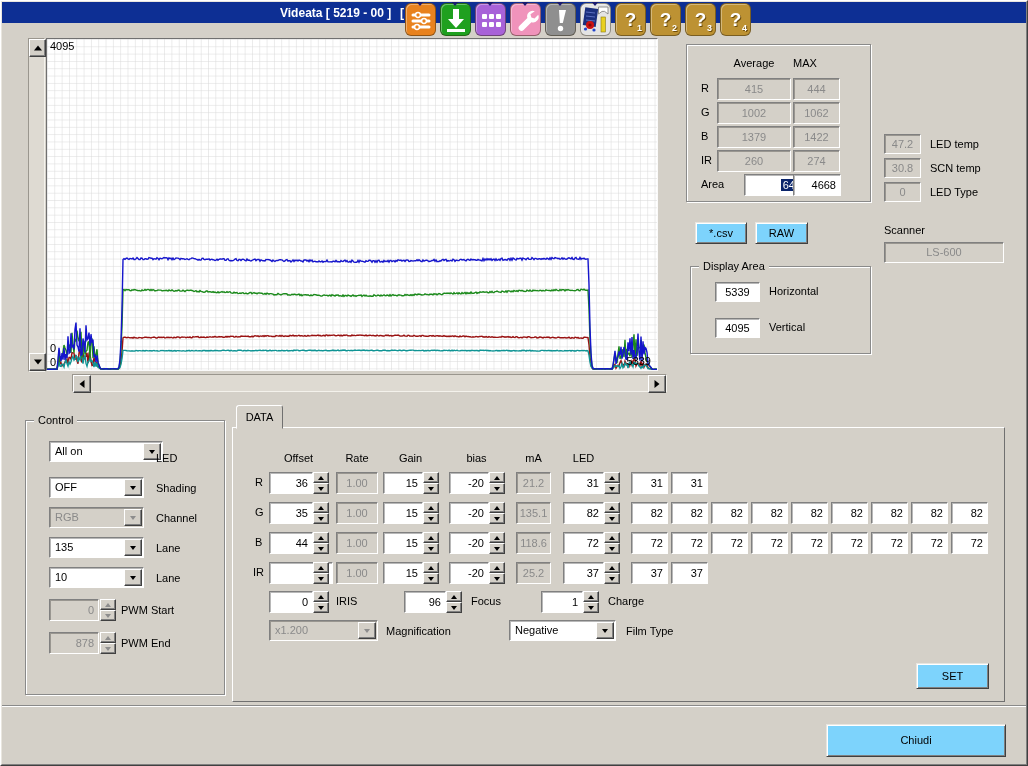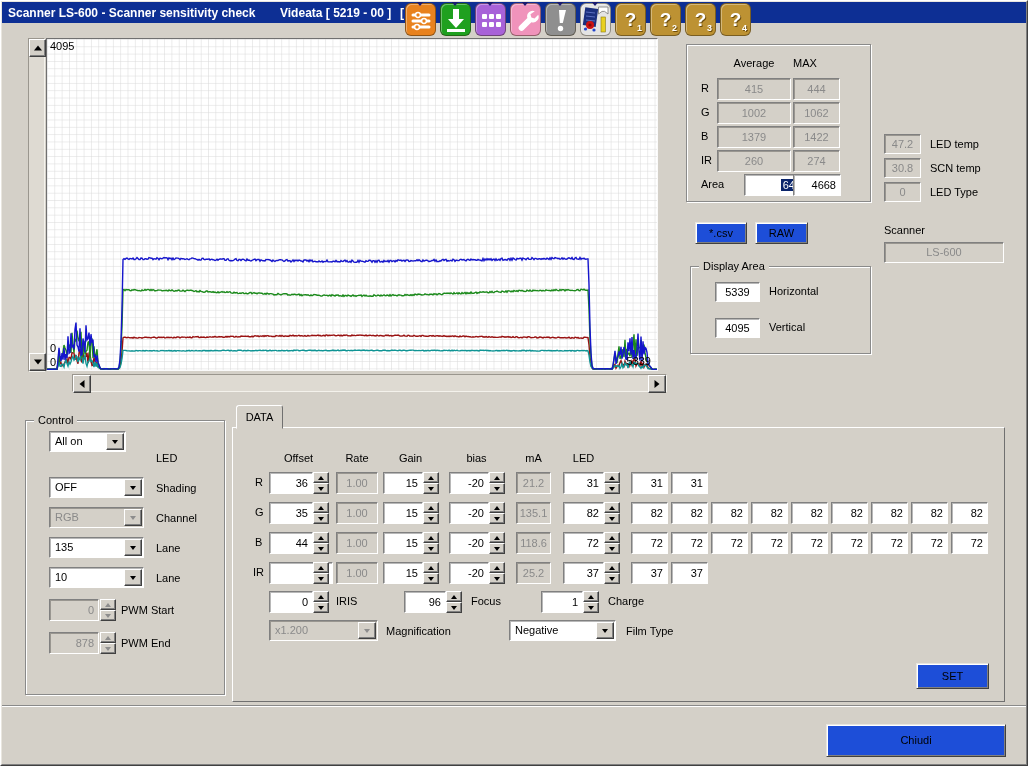--- a/index.html
+++ b/index.html
@@ -36,21 +36,21 @@
   .spin.dis .sb.dn::after{border-top-color:#8d8d8d;}
   
   .combo{background:#fff;border:1px solid;border-color:#808080 #fff #fff #808080;box-shadow:inset 1px 1px 0 rgba(0,0,0,.28);height:21px;}
   .combo .cval{position:absolute;left:5px;top:3px;}
   .cbtn{position:absolute;right:1px;top:1px;bottom:1px;width:16px;background:#d4d0c8;border:1px solid;border-color:#fff #404040 #404040 #fff;box-shadow:inset -1px -1px 0 #808080;}
   .cbtn::after{content:"";position:absolute;left:50%;top:50%;transform:translate(-50%,-50%);width:0;height:0;
                border-left:3px solid transparent;border-right:3px solid transparent;border-top:4px solid #000;}
   .combo.dis{background:#d4d0c8;color:#8a8a8a;}
   .combo.dis .cbtn::after{border-top-color:#8d8d8d;}
   
-  .btn{background:#1d4ed8;border:1px solid;border-color:#e8e6e0 #404040 #404040 #e8e6e0;
+  .btn{background:#7dd3fc;border:1px solid;border-color:#e8e6e0 #404040 #404040 #e8e6e0;
        box-shadow:inset 1px 1px 0 #fff, inset -1px -1px 0 #808080;text-align:center;cursor:default;}
   
   .gbox{border:1px solid #8a8a8a;box-shadow:inset 1px 1px 0 #fff,1px 1px 0 #fff;}
   .glabel{position:absolute;top:-7px;left:8px;background:#d4d0c8;padding:0 4px;}
   
   .tab{background:#d4d0c8;border:1px solid;border-color:#fff #707070 transparent #fff;border-top-left-radius:3px;border-top-right-radius:3px;
        z-index:3;text-align:center;}
   .tabpanel{background:#d4d0c8;border:1px solid;border-color:#fff #707070 #707070 #fff;z-index:2;}
   
   .scrbtn{background:#d4d0c8;border:1px solid;border-color:#fff #404040 #404040 #fff;box-shadow:inset -1px -1px 0 #808080;position:absolute;}
@@ -66,21 +66,20 @@
   .lbl{white-space:nowrap;}
   .sep{border-top:1px solid #8a8a8a;border-bottom:1px solid #fff;height:0;}
 </style>
 </head>
 <body>
 
 <div class="abs frame1"></div>
 <div class="abs frame2"></div>
 
 <div class="abs titlebar">
-  <span style="left:6px;">Scanner LS-600 - Scanner sensitivity check</span>
   <span style="left:278px;">Videata [ 5219 - 00 ]</span>
   <span style="left:398px;">[</span>
 </div>
 
 <div class="abs tmark" style="left:415px;"></div>
 <div class="abs tmark" style="left:450px;"></div>
 <div class="abs tmark" style="left:485px;"></div>
 <div class="abs tmark" style="left:520px;"></div>
 <div class="abs tmark" style="left:555px;"></div>
 <div class="abs tmark" style="left:590px;"></div>
@@ -230,21 +229,21 @@
   <span class="glabel">Display Area</span>
   <div class="abs f ct" style="left:24px;top:15px;width:45px;height:20px;line-height:18px;">5339</div>
   <span class="abs lbl" style="left:78px;top:18px;">Horizontal</span>
   <div class="abs f ct" style="left:24px;top:51px;width:45px;height:20px;line-height:18px;">4095</div>
   <span class="abs lbl" style="left:78px;top:54px;">Vertical</span>
 </div>
 
 <div class="abs gbox" style="left:25px;top:420px;width:200px;height:275px;">
   <span class="glabel">Control</span>
 
-  <div class="abs combo" style="left:23px;top:10px;width:77px;">
+  <div class="abs combo" style="left:23px;top:20px;width:114px;">
     <span class="cval">All on</span>
       <span class="cbtn"></span>
   </div>
   <span class="abs lbl" style="left:130px;top:31px;">LED</span>
 
   <div class="abs combo" style="left:23px;top:56px;width:95px;">
     <span class="cval">OFF</span>
       <span class="cbtn"></span>
   </div>
   <span class="abs lbl" style="left:130px;top:61px;">Shading</span>

